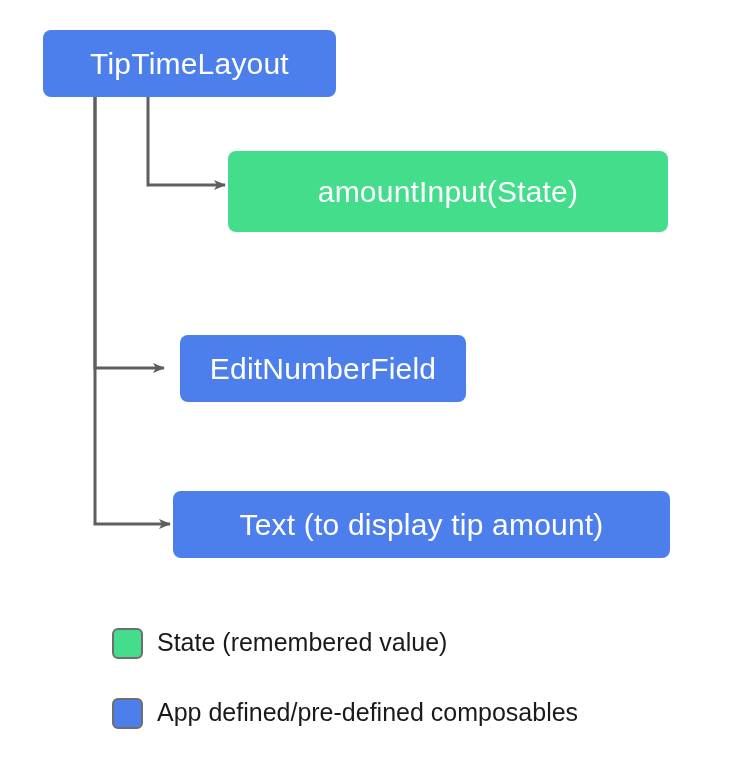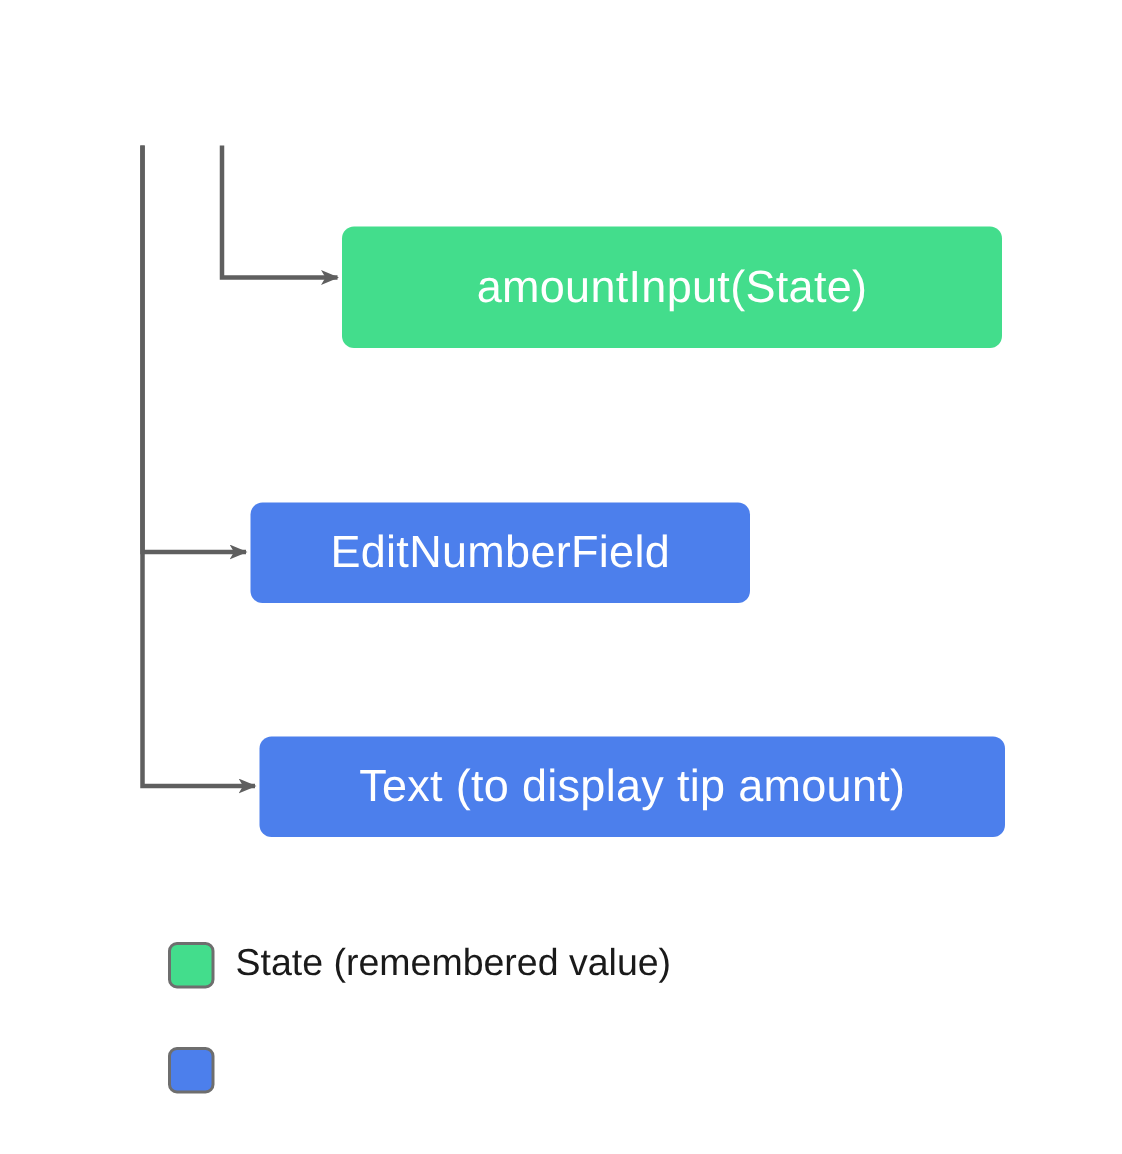--- a/index.html
+++ b/index.html
@@ -47,23 +47,23 @@
   }
   .node-state {
     left: 228px;
     top: 151px;
     width: 440px;
     height: 81px;
     background: #43dd8c;
     font-size: 30px;
   }
   .node-edit {
-    left: 167px;
+    left: 180px;
     top: 335px;
-    width: 333px;
+    width: 286px;
     height: 67px;
     background: #4c7fec;
     font-size: 30px;
   }
   .node-text {
     left: 173px;
     top: 491px;
     width: 497px;
     height: 67px;
     background: #4c7fec;
@@ -111,35 +111,39 @@
 
     <g>
       <path d="M95,97 L95,368 L164,368" fill="none" stroke="#5f5f5f" stroke-width="3" marker-end="url(#arrow)"></path>
     </g>
 
     <g>
       <path d="M95,97 L95,524 L170,524" fill="none" stroke="#5f5f5f" stroke-width="3" marker-end="url(#arrow)"></path>
     </g>
   </svg>
 
+  <div class="node node-root">
+    <span>TipTimeLayout</span>
+  </div>
 
   <div class="node node-state">
     <span>amountInput(State)</span>
   </div>
 
   <div class="node node-edit">
     <span>EditNumberField</span>
   </div>
 
   <div class="node node-text">
     <span>Text (to display tip amount)</span>
   </div>
 
   <div class="legend legend-state">
     <span class="swatch swatch-green"></span>
     <span class="legend-label">State (remembered value)</span>
   </div>
 
   <div class="legend legend-comp">
     <span class="swatch swatch-blue"></span>
+    <span class="legend-label">App defined/pre-defined composables</span>
   </div>
 
 </div>
 
 </body></html>

